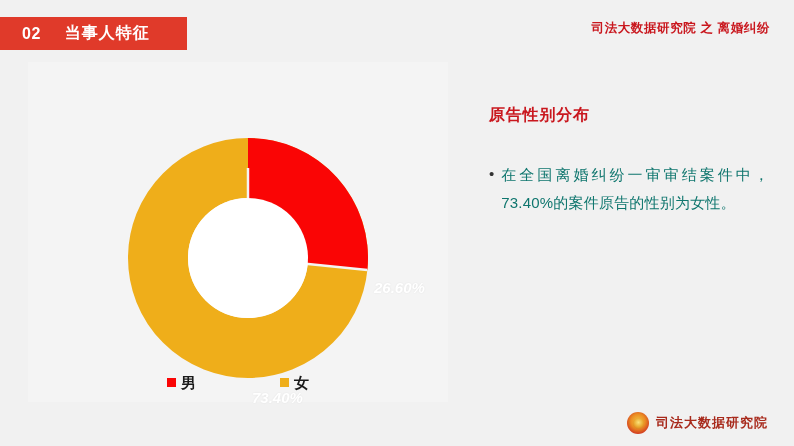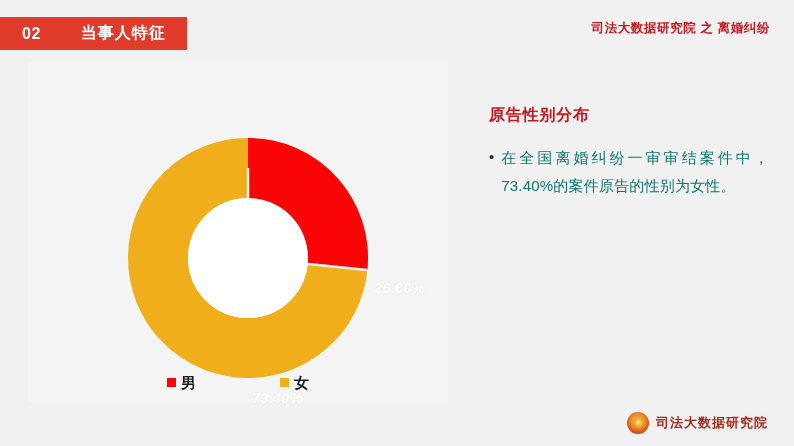--- a/index.html
+++ b/index.html
@@ -37,21 +37,21 @@
   #section-banner .sec-num {
     color: #ffffff;
     font-size: 16px;
     font-weight: bold;
     letter-spacing: 0.5px;
   }
   #section-banner .sec-title {
     color: #ffffff;
     font-size: 16px;
     font-weight: bold;
-    margin-left: 12px;
+    margin-left: 24px;
     letter-spacing: 1px;
   }
   #report-header {
     position: absolute;
     right: 24px;
     top: 20px;
     color: #c9171e;
     font-size: 12.5px;
     font-weight: bold;
     letter-spacing: 0.6px;
@@ -128,21 +128,21 @@
     position: absolute;
     left: 489px;
     top: 105px;
     width: 280px;
   }
   #insight-title {
     color: #c9171e;
     font-size: 16px;
     font-weight: bold;
     letter-spacing: 0.8px;
-    margin-bottom: 18px;
+    margin-bottom: 35px;
   }
   #insight-bullet {
     display: flex;
     align-items: flex-start;
   }
   #bullet-dot {
     color: #333333;
     font-size: 15px;
     line-height: 25px;
     margin-right: 7px;
@@ -191,21 +191,21 @@
     font-weight: bold;
     letter-spacing: 1px;
     white-space: nowrap;
   }
 </style>
 </head>
 <body>
 
 <div id="slide">
 
-  <div id="section-banner" style="background: rgb(224, 58, 42); gap: 28px;">
+  <div id="section-banner" style="background: rgb(224, 58, 42);">
     <span class="sec-num">02</span>
     <span class="sec-title">当事人特征</span>
   </div>
 
   <div id="report-header" style="color: rgb(201, 23, 30);">司法大数据研究院 之 离婚纠纷</div>
 
   <div id="chart-panel">
 
     <div id="donut-wrap">
       <svg id="donut-svg" viewBox="0 0 240 240">

